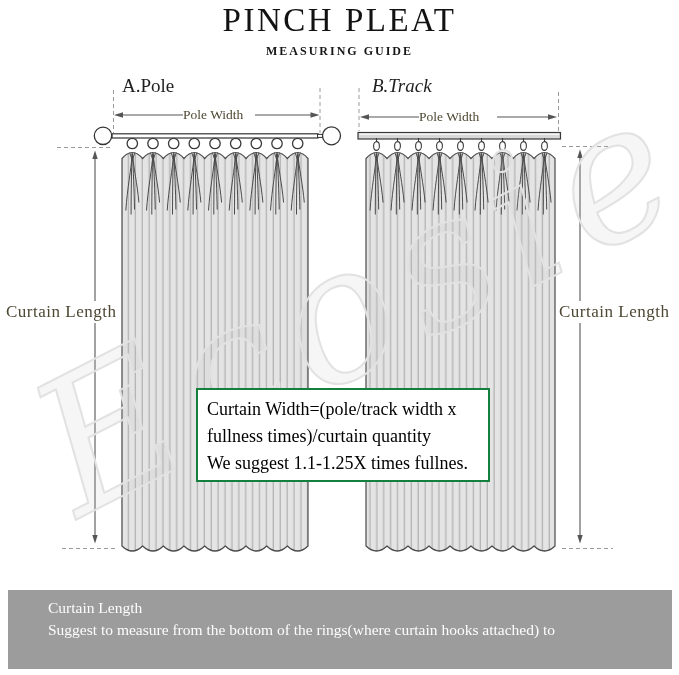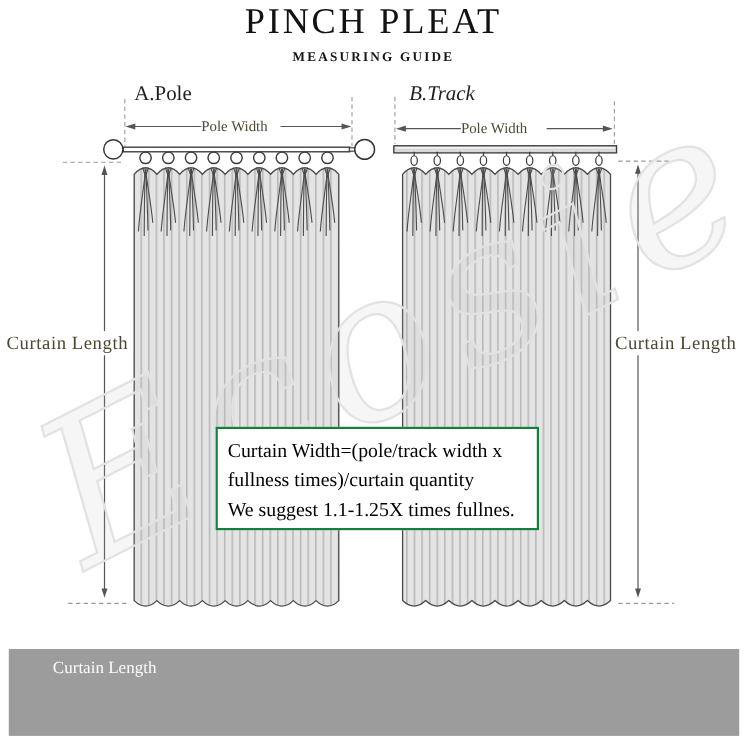--- a/index.html
+++ b/index.html
@@ -198,15 +198,16 @@
   <div id="curtain-length-right" class="abs length-label">Curtain Length</div>
 
   <div id="formula-box" class="abs">
     <div>Curtain Width=(pole/track width x</div>
     <div>fullness times)/curtain quantity</div>
     <div>We suggest 1.1-1.25X times fullnes.</div>
   </div>
 
   <div id="footer" class="abs">
     <div>Curtain Length</div>
+    <div>Suggest to measure from the bottom of the rings(where curtain hooks attached) to</div>
   </div>
 
 </div>
 
 </body></html>

